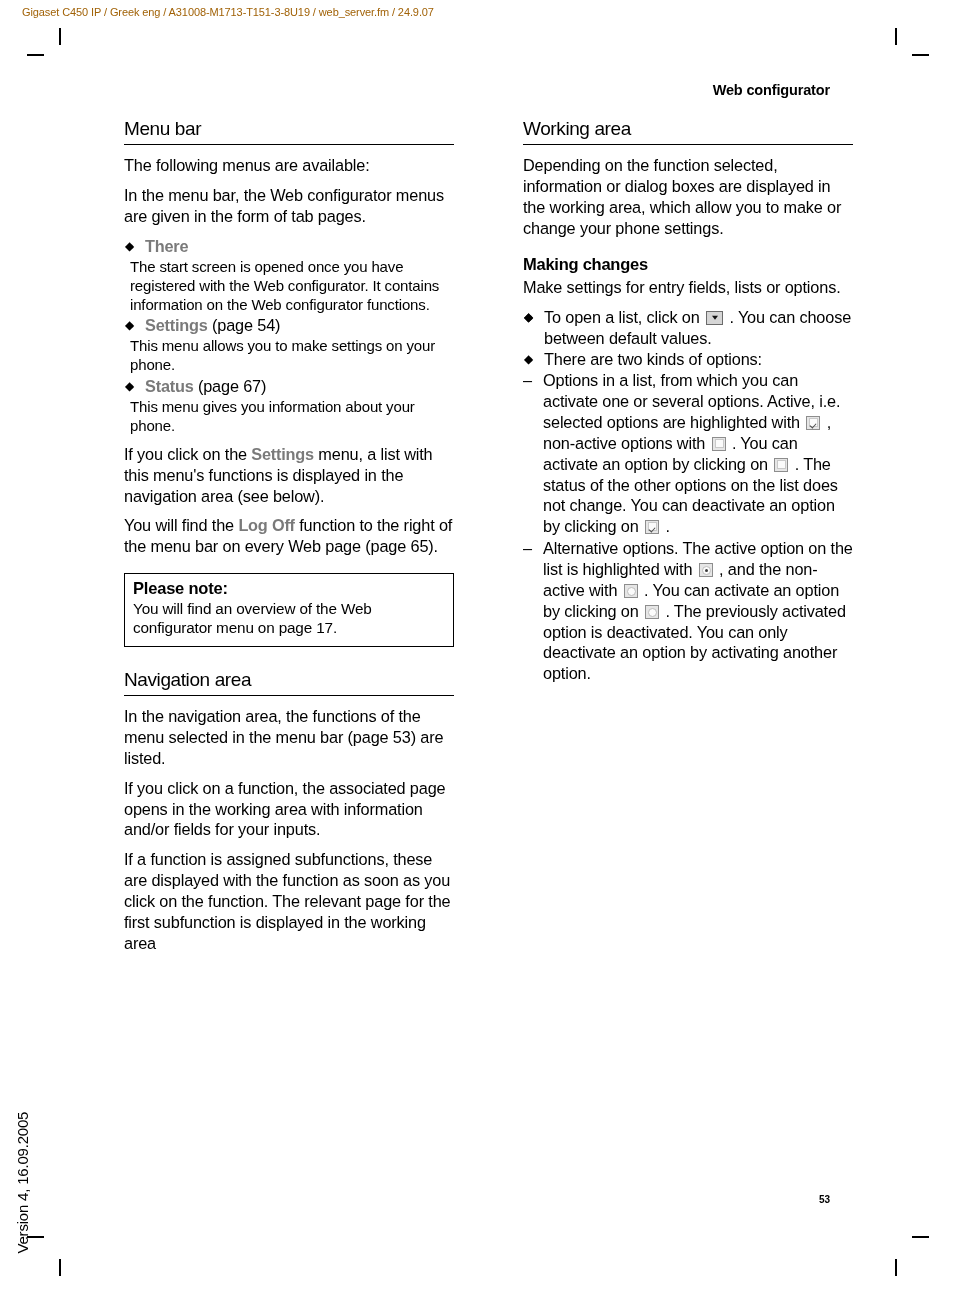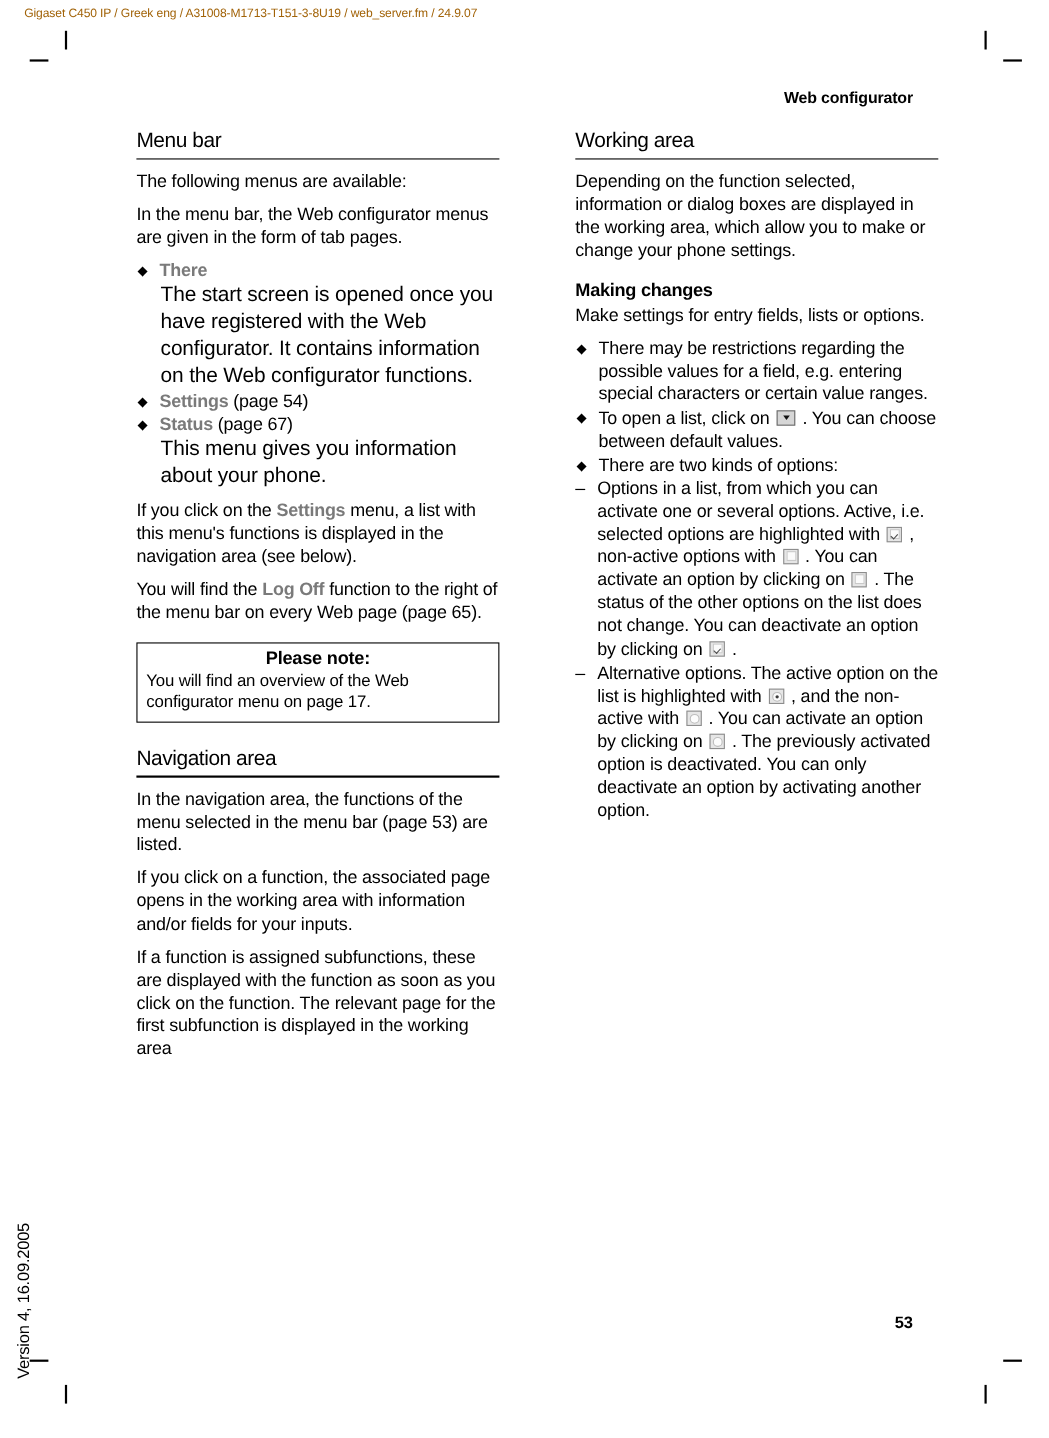--- a/index.html
+++ b/index.html
@@ -118,40 +118,39 @@
     font-size: 16.3px;
     line-height: 1.28;
     letter-spacing: -0.15px;
   }
   ul.dash > li > .marker {
     position: absolute;
     left: 0px;
     top: 0;
   }
   .indent-para {
-    font-size: 19px;
+    font-size: 15px;
     line-height: 1.28;
     letter-spacing: -0.15px;
-    margin: 0 0 1px 22px;
+    margin: 0 0 1px 6px;
   }
   .sub-list { margin-left: 21px; margin-top: 1px; }
 
   
   .note-box {
     border: 1.6px solid #000;
     padding: 5px 8px 8px 8px;
     margin: 16px 0 0 0;
   }
   .note-title {
     font-size: 16.5px;
     font-weight: bold;
     letter-spacing: -0.2px;
     font-stretch: condensed;
     margin-bottom: 1px;
-    text-align: center;
   }
   .note-text {
     font-size: 15.3px;
     line-height: 1.26;
     letter-spacing: -0.15px;
   }
 
   
   .wicon {
     display: inline-block;
@@ -231,21 +230,21 @@
     font-size: 15px;
     letter-spacing: -0.2px;
     transform: rotate(-90deg);
     transform-origin: center center;
     white-space: nowrap;
   }
   .page-no {
     position: absolute;
     right: 124px;
     top: 1194px;
-    font-size: 15px;
+    font-size: 10px;
     font-weight: bold;
   }
 </style>
 </head>
 <body>
 
 <div class="slug">Gigaset C450 IP / Greek eng / A31008-M1713-T151-3-8U19 / web_server.fm / 24.9.07</div>
 
 <div class="crop v" style="left:59px;  top:28px;"></div>
 <div class="crop h" style="left:27px;  top:54px;"></div>
@@ -273,20 +272,21 @@
     </li>
   </ul>
   <div class="indent-para">The start screen is opened once you have registered with the Web configurator. It contains information on the Web configurator functions.</div>
 
   <ul class="bul">
     <li>
       <span class="marker">◆</span>
       <span class="ui">Settings</span><span> (page 54)</span>
     </li>
   </ul>
+  <div class="indent-para">This menu allows you to make settings on your phone.</div>
 
   <ul class="bul">
     <li>
       <span class="marker">◆</span>
       <span class="ui">Status</span><span> (page 67)</span>
     </li>
   </ul>
   <div class="indent-para" style="margin-bottom:9px;">This menu gives you information about your phone.</div>
 
   <p class="body"><span>If you click on the </span><span class="ui">Settings</span><span> menu, a list with this menu's functions is displayed in the navigation area (see below).</span></p>
@@ -314,21 +314,20 @@
 
   <p class="body">Depending on the function selected, information or dialog boxes are displayed in the working area, which allow you to make or change your phone settings.</p>
 
   <h3 class="sub">Making changes</h3>
   <p class="body">Make settings for entry fields, lists or options.</p>
 
   <ul class="bul">
 
     <li style="margin-bottom:1px;">
       <span class="marker">◆</span>
-      <span>There may be restrictions regarding the possible values for a field, e.g. entering special characters or certain value ranges.</span>
     </li>
 
     <li style="margin-bottom:1px;">
       <span class="marker">◆</span>
       <span>To open a list, click on</span>
       <span class="wicon dropdown"></span>
       <span>. You can choose between default values.</span>
     </li>
 
     <li>

